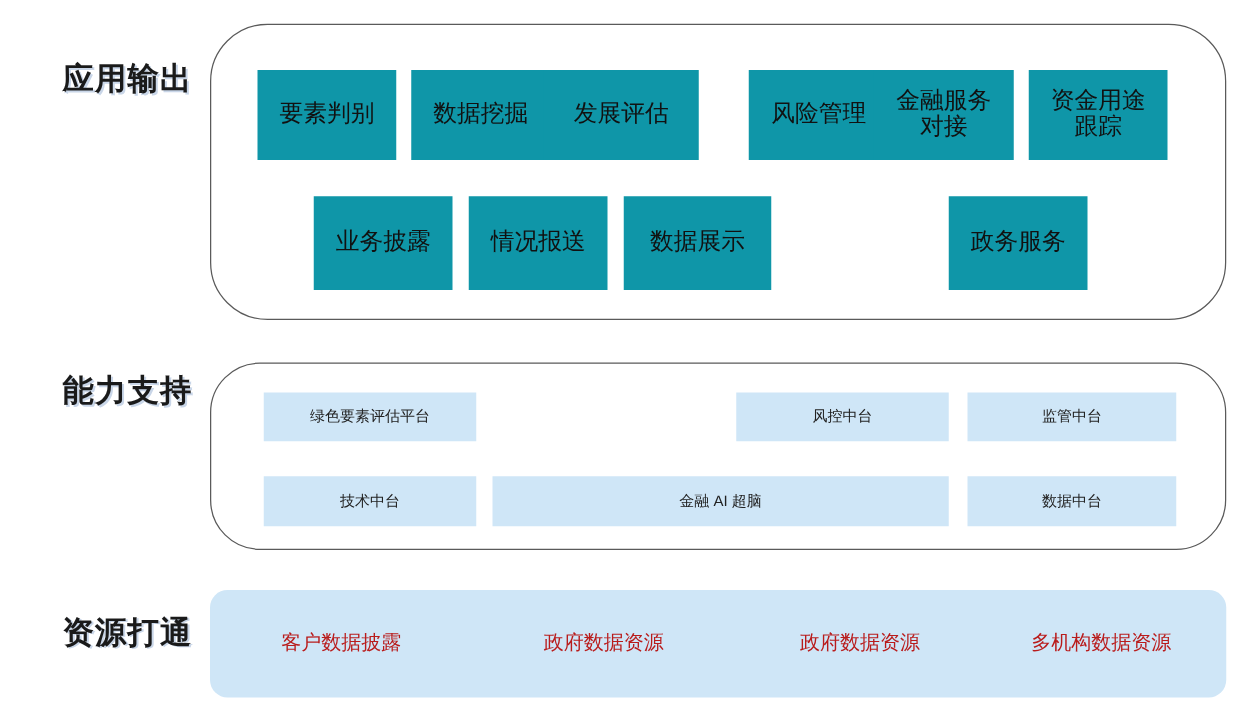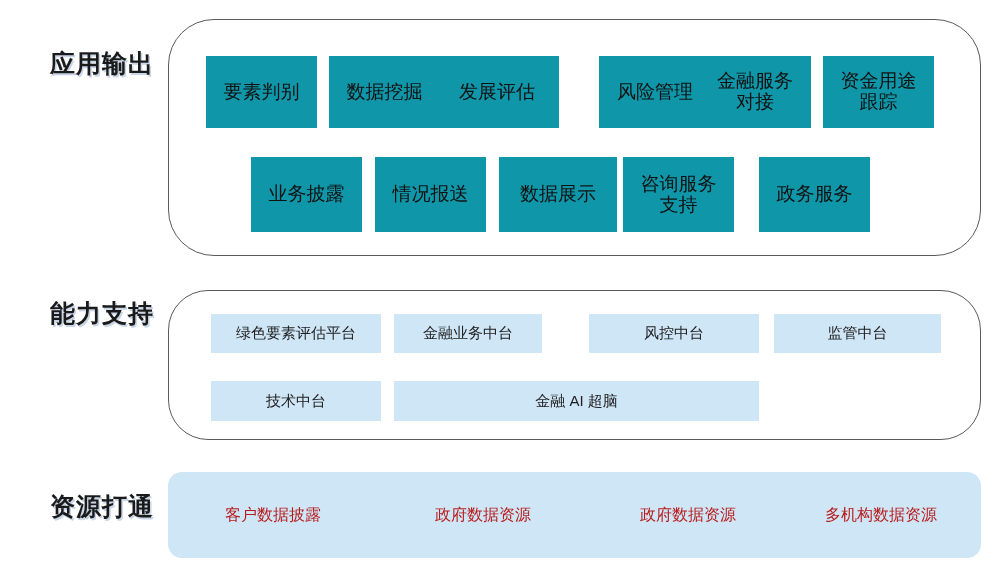--- a/index.html
+++ b/index.html
@@ -84,21 +84,21 @@
     box-sizing: border-box;
     padding: 6px;
     white-space: pre-line;
   }
 
   
   .blue-card {
     position: absolute;
     background: #cfe6f7;
     color: #222222;
-    font-size: 15px;
+    font-size: 12px;
     text-align: center;
     display: flex;
     align-items: center;
     justify-content: center;
     box-sizing: border-box;
   }
 
   
   .res-item {
     position: absolute;
@@ -125,36 +125,34 @@
     <div class="teal-card" style="left:266px; top:36px; width:124px; height:72px;">发展评估</div>
     <div class="teal-card" style="left:406px; top:36px; width:112px; height:72px;margin-left:24px;">风险管理</div>
     <div class="teal-card" style="left:530px; top:36px; width:112px; height:72px;">金融服务
 对接</div>
     <div class="teal-card" style="left:654px; top:36px; width:111px; height:72px;">资金用途
 跟踪</div>
 
     <div class="teal-card" style="left:82px; top:137px; width:111px; height:75px;">业务披露</div>
     <div class="teal-card" style="left:206px; top:137px; width:111px; height:75px;">情况报送</div>
     <div class="teal-card" style="left:330px; top:137px; width:118px; height:75px;">数据展示</div>
-    <div class="teal-card" style="left:454px; top:137px; width:111px; height:75px;">咨询服务
-支持</div>
     <div class="teal-card" style="left:590px; top:137px; width:111px; height:75px;">政务服务</div>
   </div>
 
   <div class="tier-label" id="label-cap">能力支持</div>
 
   <div class="pill-container" id="container-cap">
 
     <div class="blue-card" style="left:42px; top:23px; width:170px; height:39px;">绿色要素评估平台</div>
-    <div class="blue-card" style="left:225px; top:23px; width:148px; height:39px;">金融业务中台</div>
     <div class="blue-card" style="left:420px; top:23px; width:170px; height:39px;">风控中台</div>
     <div class="blue-card" style="left:605px; top:23px; width:167px; height:39px;">监管中台</div>
 
     <div class="blue-card" style="left:42px; top:90px; width:170px; height:40px;">技术中台</div>
     <div class="blue-card" style="left:225px; top:90px; width:365px; height:40px;">金融 AI 超脑</div>
+    <div class="blue-card" style="left:605px; top:90px; width:167px; height:40px;">数据中台</div>
   </div>
 
   <div class="tier-label" id="label-res">资源打通</div>
 
   <div id="container-res"></div>
 
   <div class="res-item" style="left:178px; width:190px;">客户数据披露</div>
   <div class="res-item" style="left:383px; width:200px;">政府数据资源</div>
   <div class="res-item" style="left:598px; width:180px;">政府数据资源</div>
   <div class="res-item" style="left:786px; width:190px;">多机构数据资源</div>

